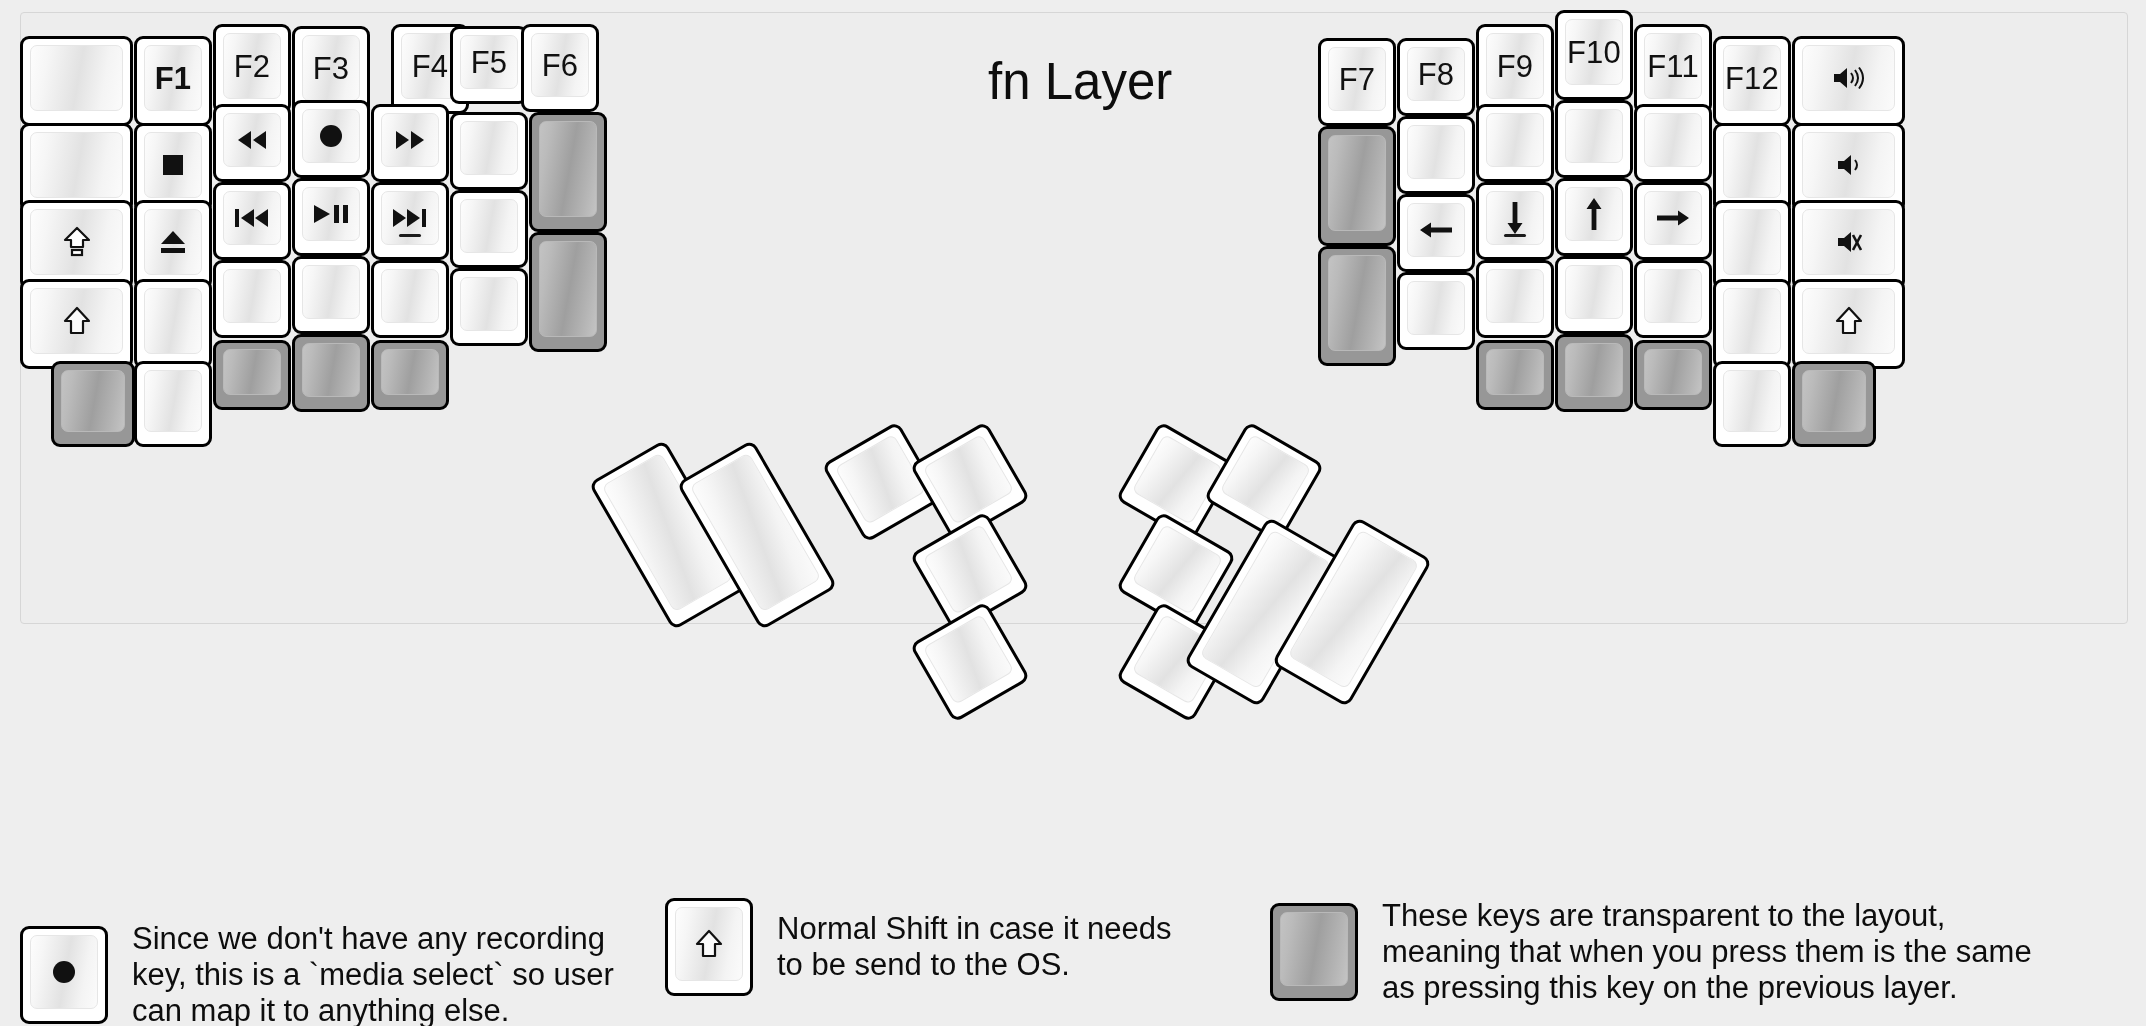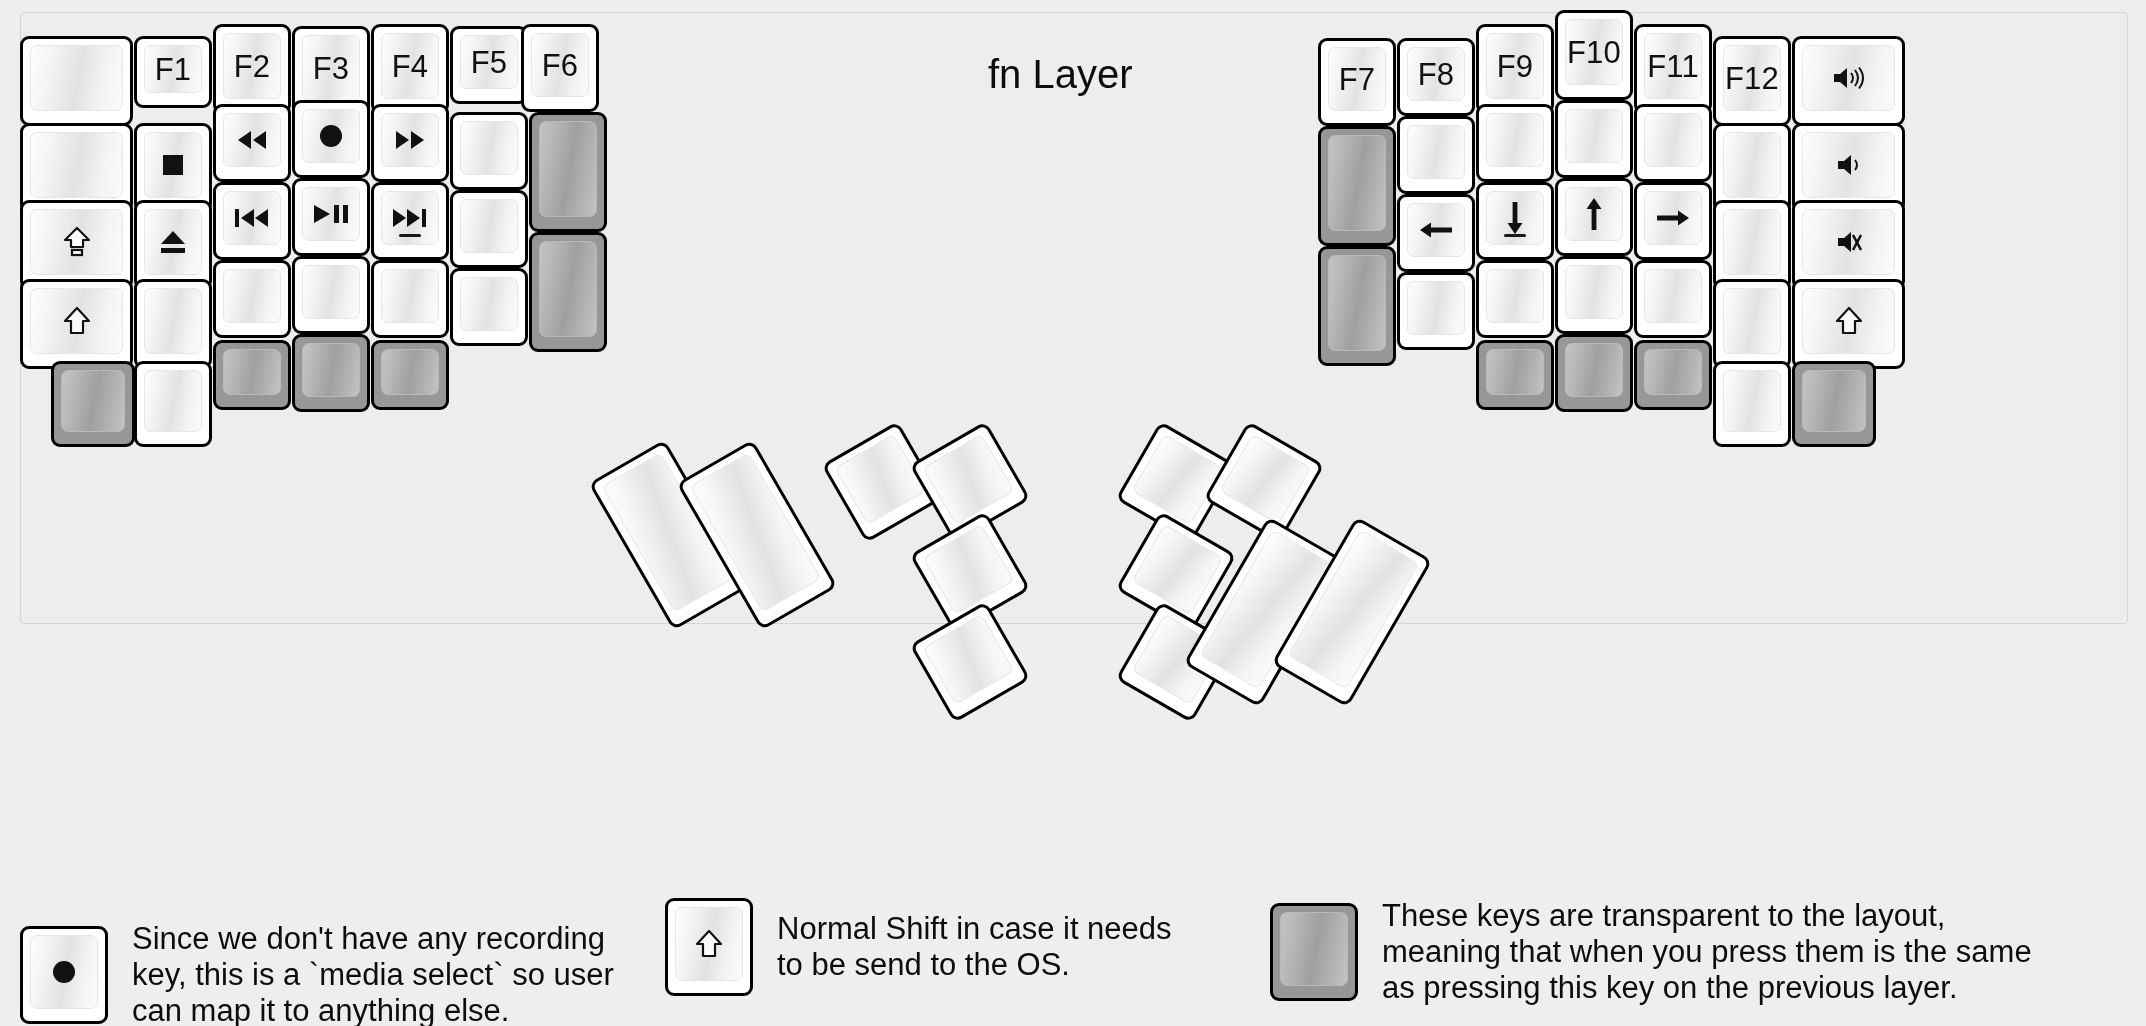--- a/index.html
+++ b/index.html
@@ -54,21 +54,21 @@
   .homing{
     position:absolute;bottom:7px;left:50%;transform:translateX(-50%);
     width:22px;height:3px;background:#1a1a1a;border-radius:2px;
   }
 
   svg.ic{display:block;}
 
   
   .title{
     position:absolute;left:988px;top:52px;
-    font-size:40px;color:#0d0d0d;white-space:nowrap;
+    font-size:51px;color:#0d0d0d;white-space:nowrap;
   }
 
   
   .legend{position:absolute;left:0;top:880px;width:2146px;height:146px;}
   .legend-item{position:absolute;display:flex;align-items:center;}
   .legend-key{
     position:relative;width:88px;height:98px;flex:0 0 auto;
     box-sizing:border-box;background:#fff;border:3px solid #000;border-radius:9px;
   }
   .legend-key .cap{
@@ -123,21 +123,21 @@
               <path d="M14 2 L26 15 L20 15 L20 27 L8 27 L8 15 L2 15 Z" fill="#fbfbfb" stroke="#111" stroke-width="2.2" stroke-linejoin="round"></path>
             </svg>
           </div>
         </div>
       </div>
       <div class="key trans" style="left: 51px; top: 361px; width: 84px; height: 86px;">
         <div class="cap">
           <div class="lg"></div>
         </div>
       </div>
-      <div class="key" style="left: 134px; top: 36px; width: 78px; height: 72px;">
+      <div class="key" style="left: 134px; top: 36px; width: 78px; height: 90px; font-weight: bold;">
         <div class="cap">
           <div class="lg">F1</div>
         </div>
       </div>
       <div class="key glyph" style="left: 134px; top: 123px; width: 78px; height: 90px;">
         <div class="cap">
           <div class="lg">
             <svg class="ic" width="26" height="26" viewBox="0 0 26 26">
               <rect x="3" y="3" width="20" height="20" fill="#111"></rect>
             </svg>
@@ -228,21 +228,21 @@
       <div class="key" style="left: 292px; top: 256px; width: 78px; height: 78px;">
         <div class="cap">
           <div class="lg"></div>
         </div>
       </div>
       <div class="key trans" style="left: 292px; top: 334px; width: 78px; height: 78px;">
         <div class="cap">
           <div class="lg"></div>
         </div>
       </div>
-      <div class="key" style="left: 371px; top: 24px; width: 78px; height: 90px;">
+      <div class="key" style="left: 391px; top: 24px; width: 78px; height: 90px;">
         <div class="cap">
           <div class="lg">F4</div>
         </div>
       </div>
       <div class="key glyph" style="left: 371px; top: 104px; width: 78px; height: 78px;">
         <div class="cap">
           <div class="lg">
             <svg class="ic" width="34" height="22" viewBox="0 0 34 22">
               <path d="M3 2 L3 20 L16 11 Z" fill="#111"></path>
               <path d="M18 2 L18 20 L31 11 Z" fill="#111"></path>

